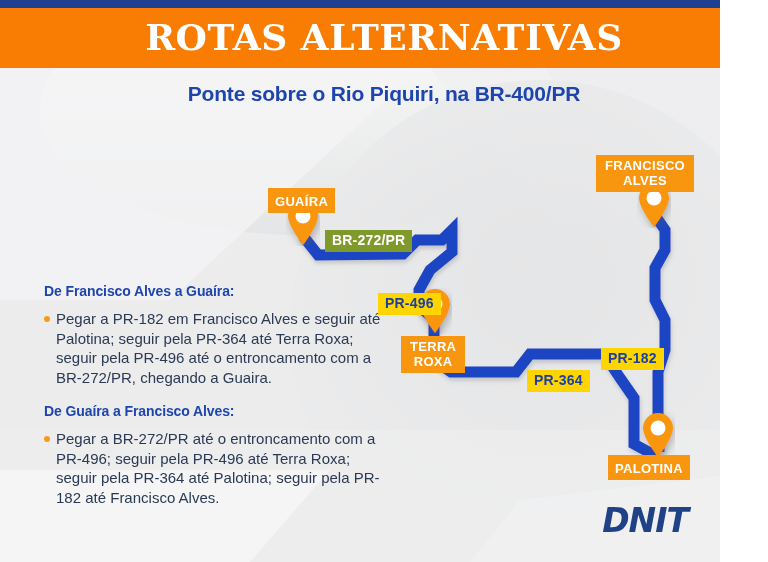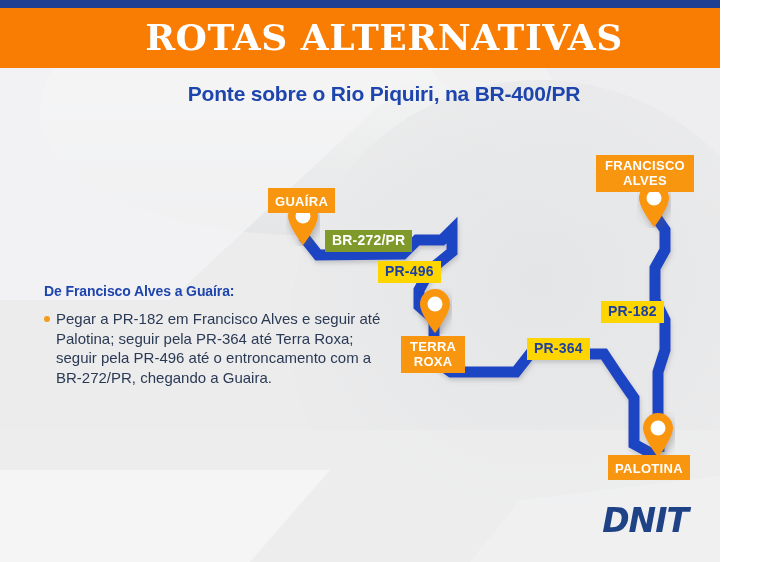--- a/index.html
+++ b/index.html
@@ -117,21 +117,21 @@
   .road-badge {
     position: absolute;
     font-weight: bold;
     font-size: 14px;
     letter-spacing: 0.2px;
     padding: 3px 7px 4px 7px;
     white-space: nowrap;
     line-height: 15px;
   }
   .badge-olive { background: #7f9a2b; color: #ffffff; }
-  .badge-yellow { background: #ffd500; color: #1c3fa0; }
+  .badge-yellow { background: #ffd500; color: #1c3fa0; margin-top: 32px; }
 
   
   .city-label {
     position: absolute;
     background: #f9960f;
     color: #ffffff;
     font-weight: bold;
     font-size: 13px;
     letter-spacing: 0.3px;
     padding: 6px 7px 4px 7px;
@@ -260,27 +260,34 @@
     </div>
 
     <div class="city-label" style="left:608px; top:455px;">PALOTINA</div>
 
     <div class="road-badge badge-olive" style="left:325px; top:230px;">BR-272/PR</div>
 
     <div class="road-badge badge-yellow" style="left:378px; top:261px;">PR-496</div>
 
     <div class="road-badge badge-yellow" style="left:527px; top:338px;">PR-364</div>
 
-    <div class="road-badge badge-yellow" style="left:601px; top:301px;">PR-182</div>
+    <div class="road-badge badge-yellow" style="left:601px; top:316px;">PR-182</div>
   </div>
 
   <div class="text-block block-a">
     <div class="block-heading">De Francisco Alves a Guaíra:</div>
     <div class="block-body">
       <span class="bullet-dot"></span>
       <span>Pegar a PR-182 em Francisco Alves e seguir até Palotina; seguir pela PR-364 até Terra Roxa; seguir pela PR-496 até o entroncamento com a BR-272/PR, chegando a Guaira.</span>
     </div>
   </div>
 
+  <div class="text-block block-b">
+    <div class="block-heading">De Guaíra a Francisco Alves:</div>
+    <div class="block-body">
+      <span class="bullet-dot"></span>
+      <span>Pegar a BR-272/PR até o entroncamento com a PR-496; seguir pela PR-496 até Terra Roxa; seguir pela PR-364 até Palotina; seguir pela PR-182 até Francisco Alves.</span>
+    </div>
+  </div>
 
   <div class="dnit-logo">DNIT</div>
 
 </div>
 
 </body></html>

